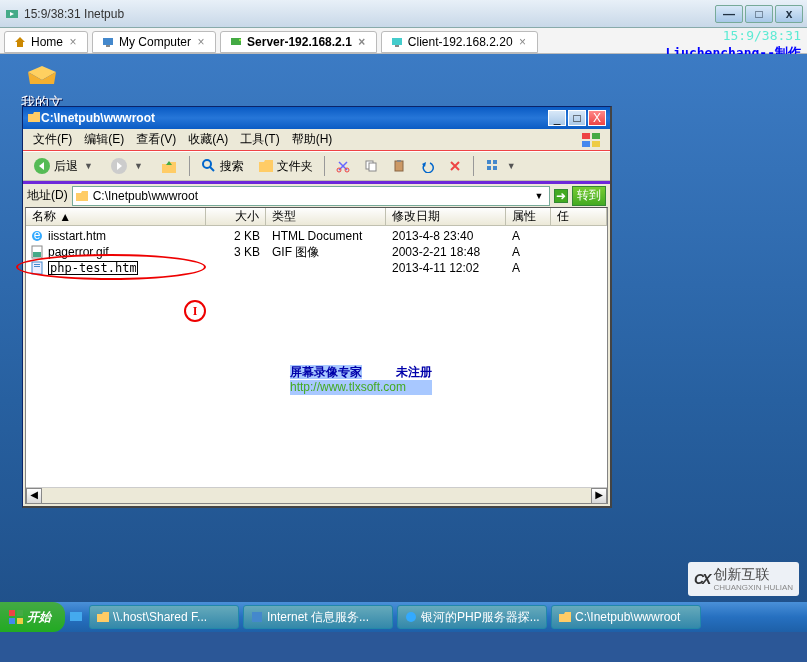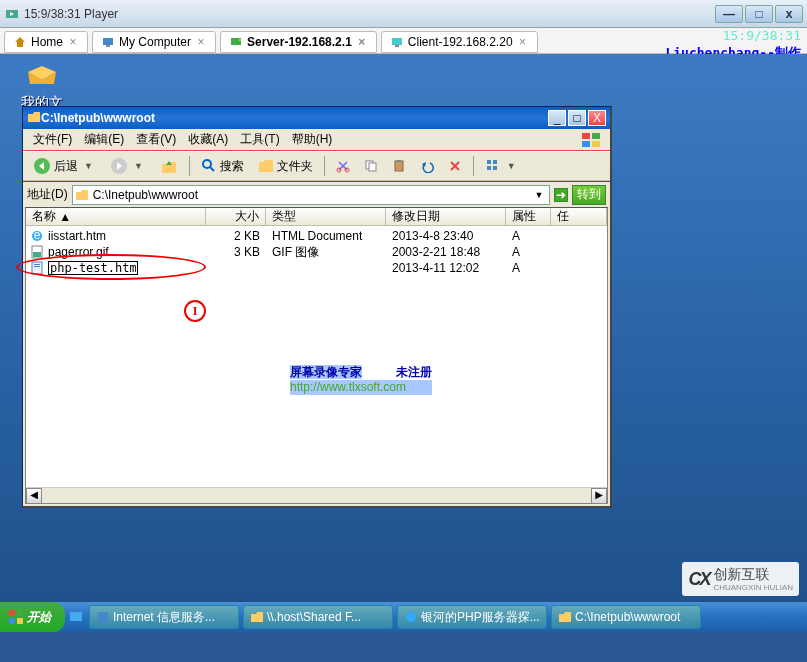--- a/index.html
+++ b/index.html
@@ -37,21 +37,21 @@
 
 .menubar { height: 22px; display: flex; align-items: center; padding: 0 4px; background: #ece9d8; border-bottom: 1px solid #ef4444; font-family: SimSun,monospace; }
 .menubar .mi { padding: 2px 6px; cursor: pointer; }
 .menubar .xp-flag { margin-left: auto; width: 26px; height: 18px; }
 
 .toolbar { height: 30px; display: flex; align-items: center; padding: 0 4px; border-top: 1px solid #fff; border-bottom: 1px solid #c0c0b0; gap: 2px; font-family: SimSun,monospace;}
 .tbtn { display: flex; align-items: center; gap: 3px; padding: 2px 6px; cursor: pointer; border-radius: 3px;}
 .tsep { width: 1px; height: 20px; background: #999; margin: 0 3px; }
 .tdrop { font-size: 9px; color: #555; padding: 0 3px; cursor: pointer; }
 
-.addrbar { height: 26px; display: flex; align-items: center; padding: 2px 4px; border-top: 1px solid #6d28d9; gap: 4px; font-family: SimSun,monospace;}
+.addrbar { height: 26px; display: flex; align-items: center; padding: 2px 4px; border-top: 3px solid #6d28d9; gap: 4px; font-family: SimSun,monospace;}
 .addr-input { flex: 1; height: 20px; border: 1px solid #7a9; display: flex; align-items: center; background: #fff; padding: 0 2px; }
 .addr-input .fdricon { width: 14px; height: 14px; margin-right: 4px;}
 .addr-input .path { flex: 1; }
 .addr-input .dbtn { width: 16px; cursor: pointer; text-align:center; font-size:9px;}
 .go-btn { height: 20px; background: linear-gradient(#7c3,#4a2); color: #fff; border: 1px solid #383; padding: 0 4px; display: flex; align-items: center; cursor: pointer; }
 .go-arrow { width:14px; height:14px; background:#4a2; border:1px solid #383; display:flex; align-items:center; justify-content:center; color:#fff;}
 
 
 .listarea { position: absolute; top: 100px; left: 2px; right: 2px; bottom: 2px; background: #fff; border: 1px solid #848484; border-top: 1px solid #555; }
 .colhdr { height: 18px; background: linear-gradient(#fefefe,#ece9d8); border-bottom: 1px solid #c0c0b0; display: flex; font-family: SimSun,monospace;}
@@ -87,35 +87,35 @@
 .hs-btn { width:16px; height:16px; background:linear-gradient(#fefefe,#d8d8d8); border:1px solid #888; text-align:center; font-size:10px; cursor:pointer;}
 .hs-track { flex:1; background:#ece9d8;}
 
 
 .taskbar { position: absolute; bottom: 0; left: 0; right: 0; height: 30px; background: linear-gradient(#4a90d8,#2670c0 50%,#1e60a8); display: flex; align-items: center; }
 .start-btn { height: 30px; background: linear-gradient(#4a4,#2a2); color: #fff; padding: 0 14px 0 8px; display: flex; align-items: center; gap: 3px; border-radius: 0 12px 12px 0; font-style: italic; font-weight:bold; cursor: pointer; font-family: SimSun,monospace;}
 .taskbtn { height: 24px; margin: 0 2px; background: linear-gradient(#6ab,#38a); border: 1px solid #28a; border-radius: 3px; color: #fff; padding: 0 6px; display: flex; align-items: center; gap: 3px; width: 150px; overflow:hidden; cursor: pointer; font-family: SimSun,monospace; font-size:11px;}
 .ql { height:24px; width:22px; display:flex; align-items:center; justify-content:center; cursor:pointer;}
 
 .logo-overlay { position: absolute; right: 8px; bottom: 36px; background: rgba(255,255,255,0.92); padding: 4px 6px; border-radius: 3px; display:flex; align-items:center; gap:4px; font-family: "Microsoft YaHei",sans-serif;}
-.logo-overlay .cx { font-size: 18px; font-weight: bold; font-style: italic; color:#333; letter-spacing:-2px;}
+.logo-overlay .cx { font-size: 14px; font-weight: bold; font-style: italic; color:#333; letter-spacing:-2px;}
 .logo-overlay .txt { font-size: 14px; color: #444; }
 .logo-overlay .sub { font-size: 8px; color:#888; display:block; line-height:1;}
 </style>
 </head>
 <body>
 
 <div class="player-titlebar">
   <span class="icon">
     <svg viewBox="0 0 16 16">
         <rect x="2" y="4" width="12" height="8" fill="#4a8"></rect>
         <polygon points="6,6 6,10 10,8" fill="#fff"></polygon>
       </svg>
   </span>
-  <span class="title">15:9/38:31 Player</span>
+  <span class="title">15:9/38:31 Inetpub</span>
   <div class="winbtns">
     <div class="winbtn">—</div>
     <div class="winbtn">□</div>
     <div class="winbtn">x</div>
   </div>
 </div>
 
 <div class="host-tabs">
   <div class="host-tab">
     <span class="ticon"><svg viewBox="0 0 14 14">
@@ -366,37 +366,37 @@
         </svg>
       <span>开始</span>
     </div>
     <div class="ql">
         <svg width="16" height="16">
           <rect x="2" y="3" width="12" height="9" fill="#4ae"></rect>
         </svg>
       </div>
     <div class="taskbtn">
         <svg width="14" height="14">
+          <path d="M1 4h5l1-2h6v10H1z" fill="#fc6"></path>
+        </svg>
+        <span>\\.host\Shared F...</span>
+      </div>
+    <div class="taskbtn">
+        <svg width="14" height="14">
           <rect x="2" y="2" width="10" height="10" fill="#48c"></rect>
         </svg>
         <span>Internet 信息服务...</span>
+      </div>
+    <div class="taskbtn">
+        <svg width="14" height="14">
+          <circle cx="7" cy="7" r="5" fill="#3af"></circle>
+        </svg>
+        <span>银河的PHP服务器探...</span>
       </div>
     <div class="taskbtn">
         <svg width="14" height="14">
           <path d="M1 4h5l1-2h6v10H1z" fill="#fc6"></path>
         </svg>
-        <span>\\.host\Shared F...</span>
-      </div>
-    <div class="taskbtn">
-        <svg width="14" height="14">
-          <circle cx="7" cy="7" r="5" fill="#3af"></circle>
-        </svg>
-        <span>银河的PHP服务器探...</span>
-      </div>
-    <div class="taskbtn">
-        <svg width="14" height="14">
-          <path d="M1 4h5l1-2h6v10H1z" fill="#fc6"></path>
-        </svg>
         <span>C:\Inetpub\wwwroot</span>
       </div>
   </div>
 
 </div>
 
 </body></html>

